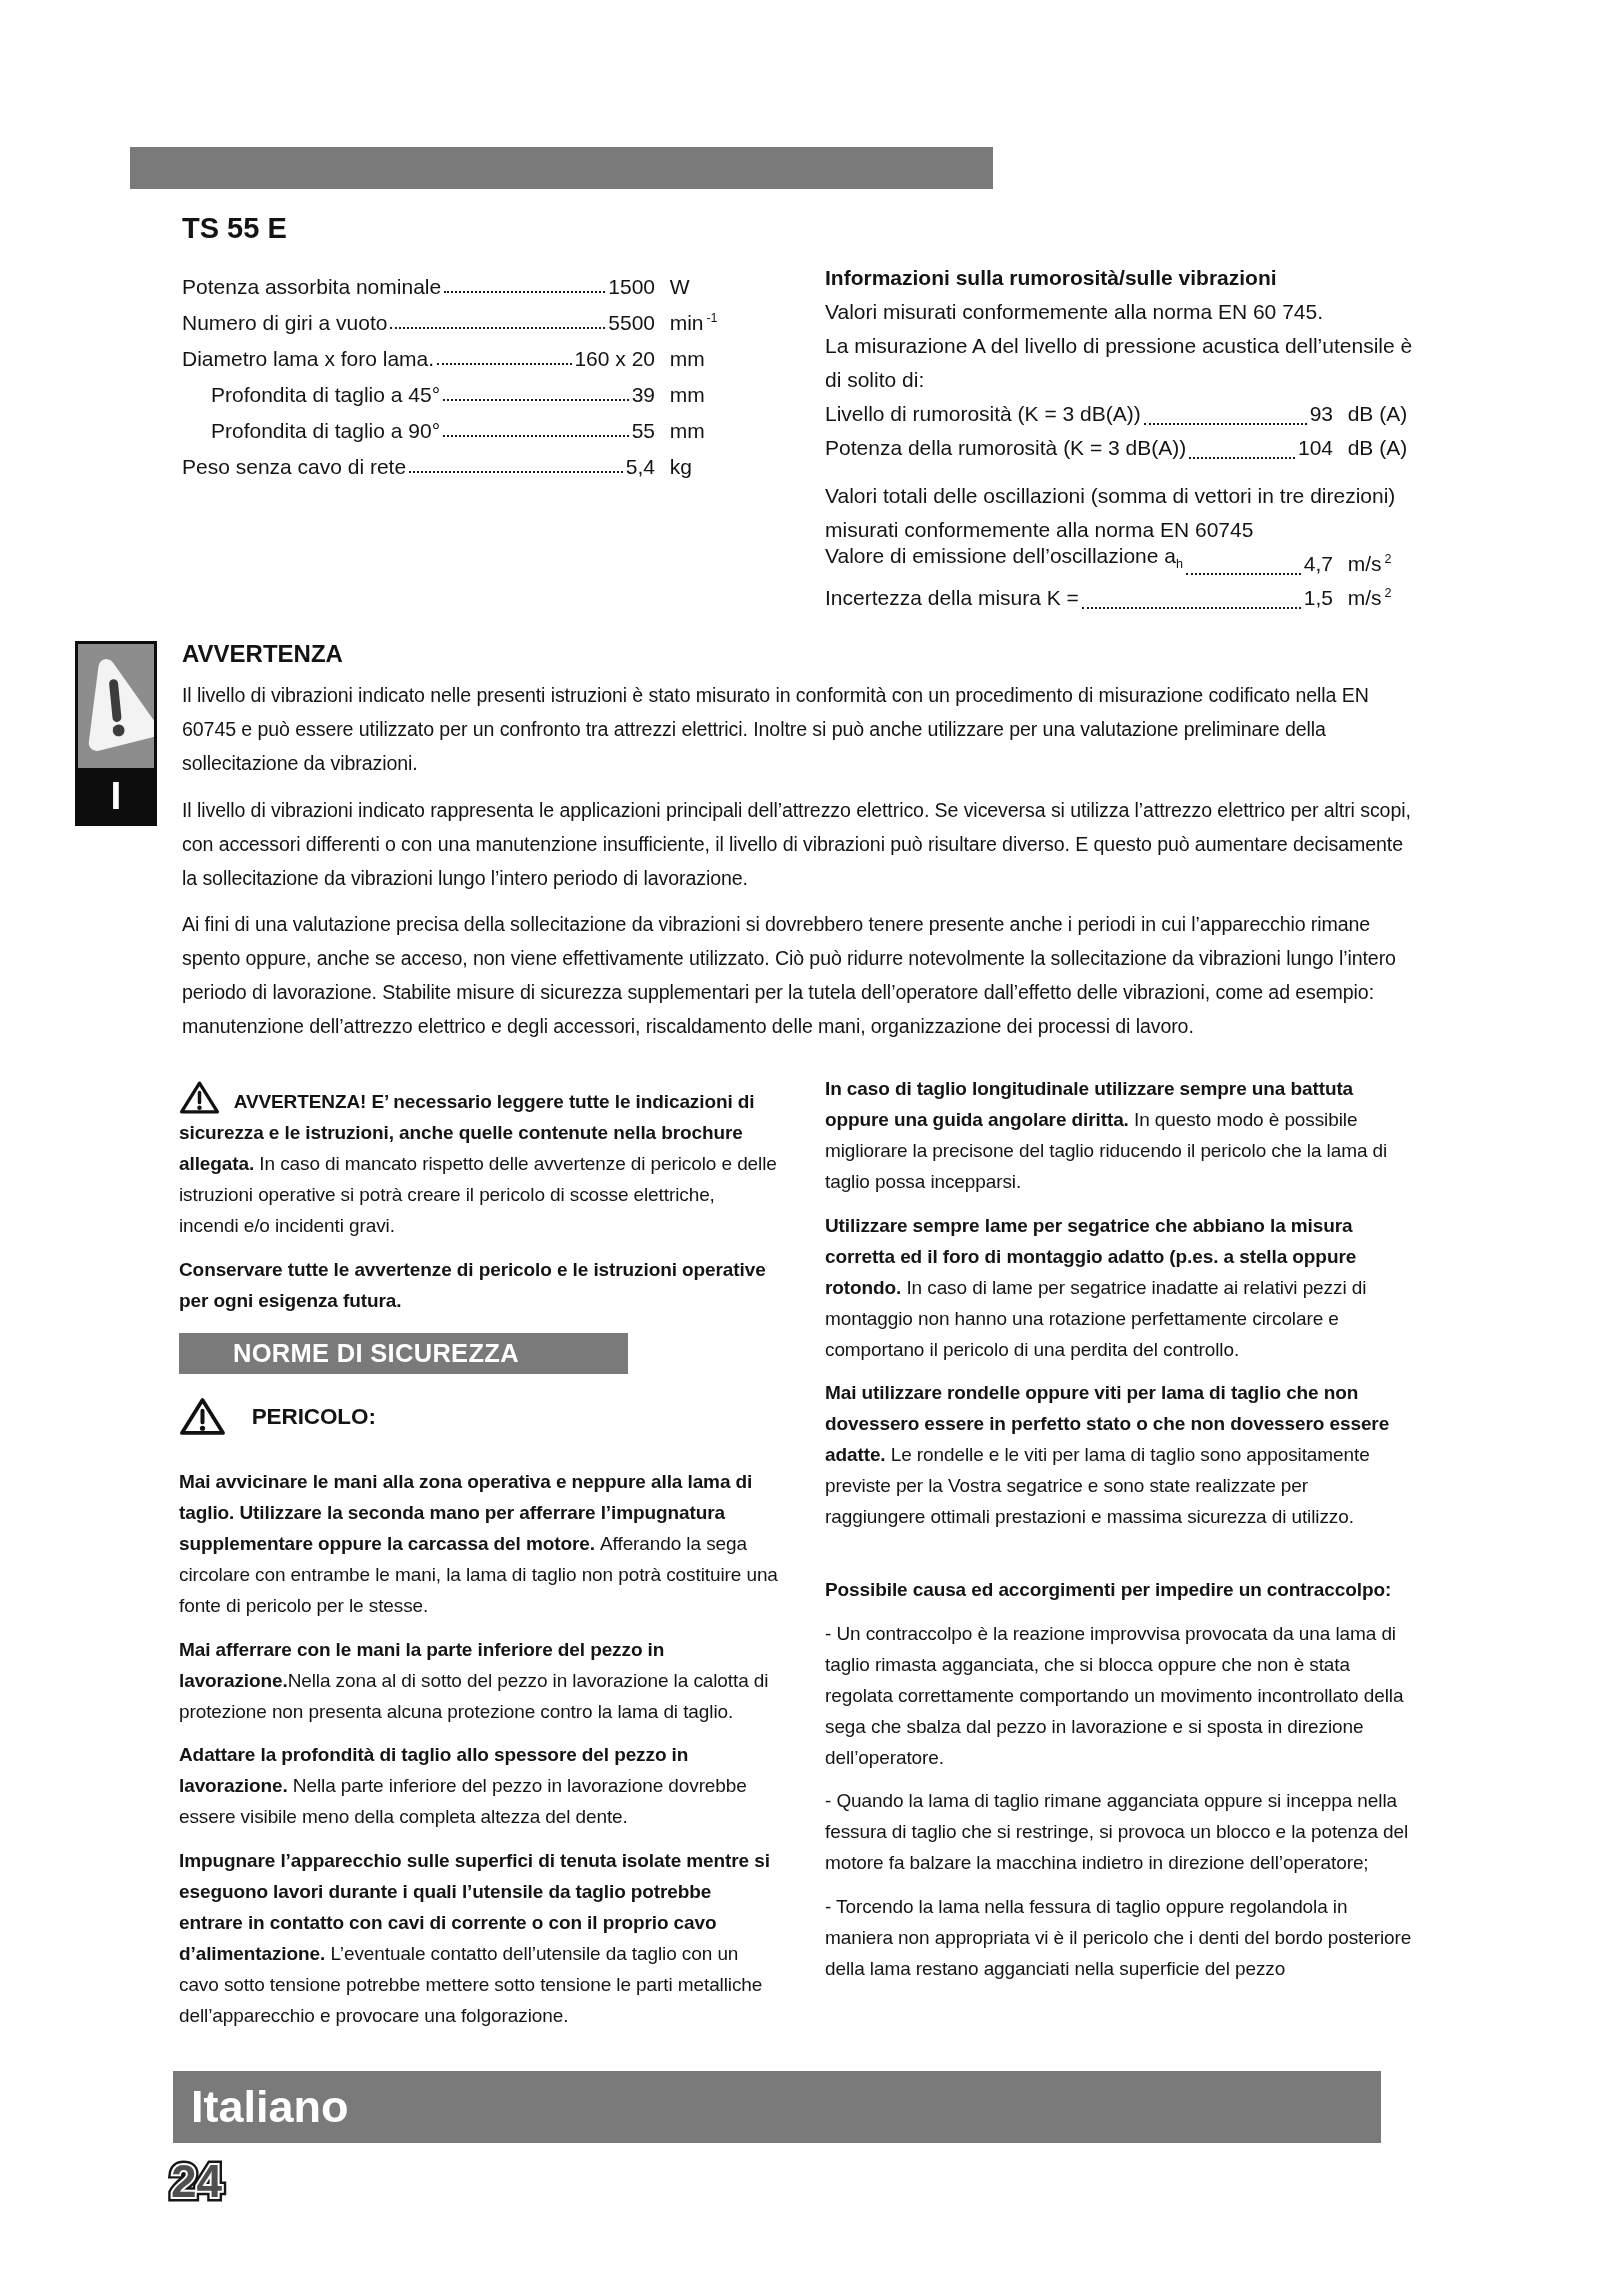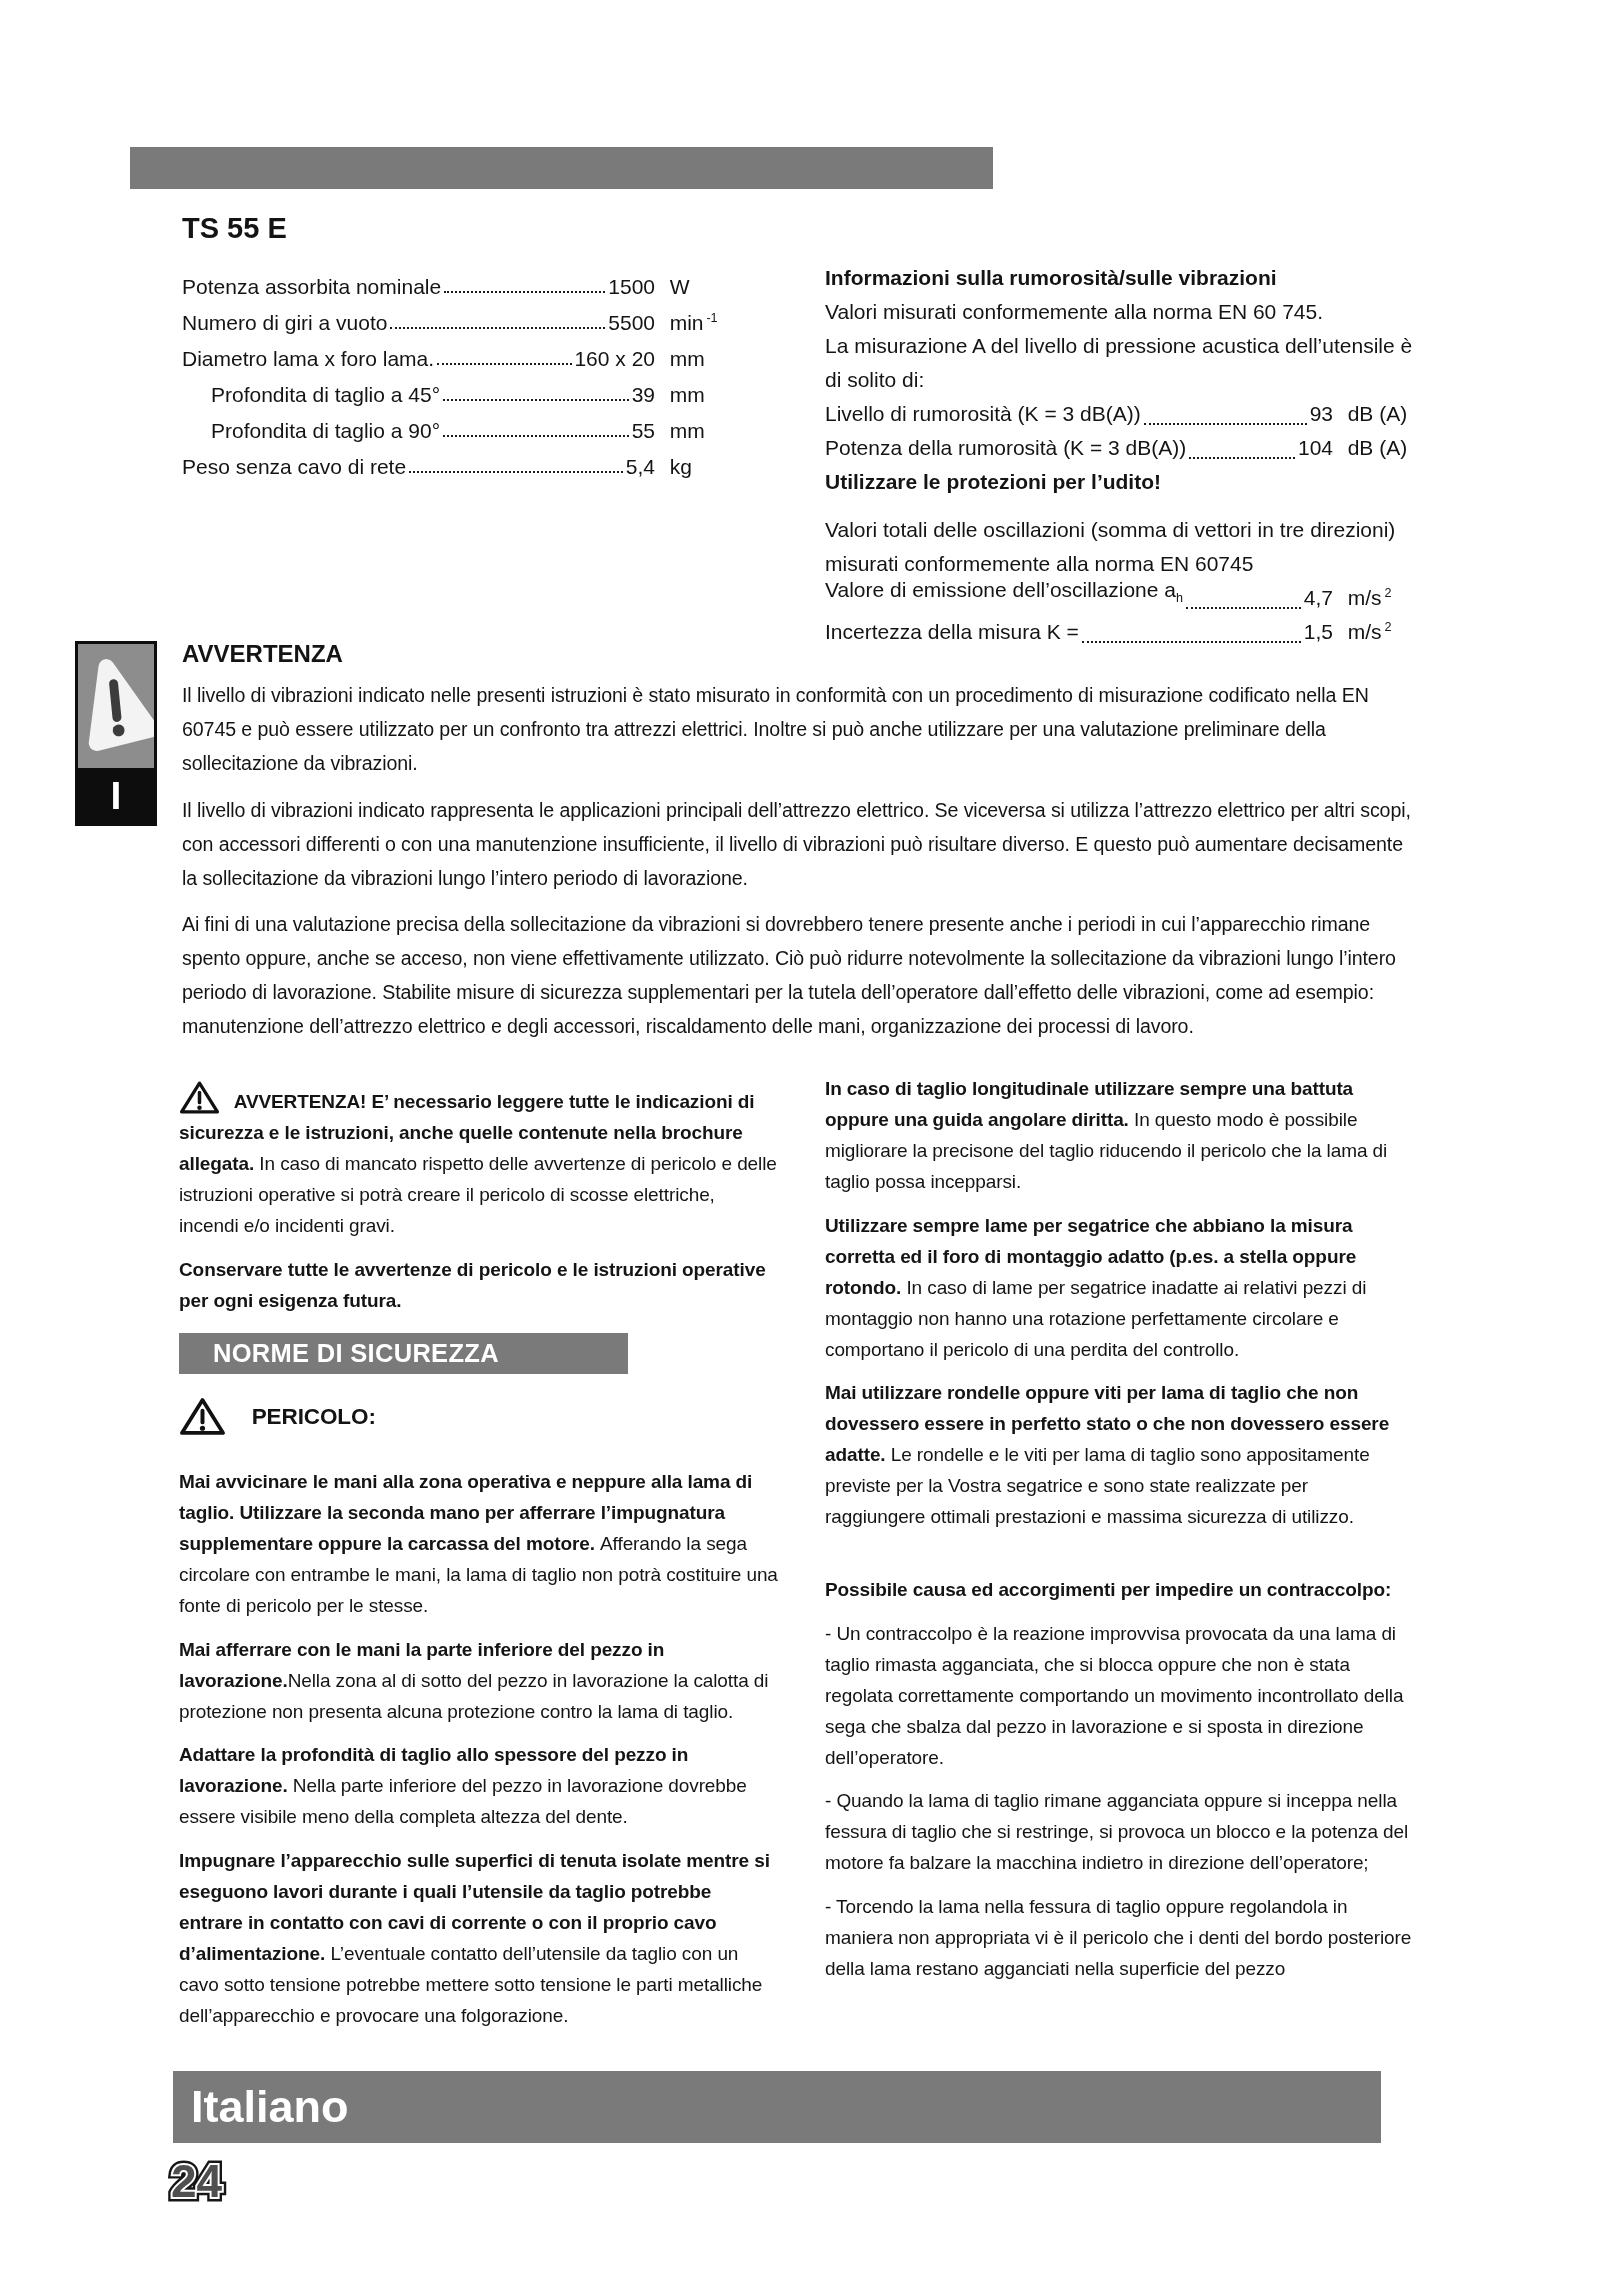--- a/index.html
+++ b/index.html
@@ -46,21 +46,21 @@
   .avv-body{position:absolute;left:182px;top:678px;width:1237px;font-size:19.6px;line-height:34px;letter-spacing:-0.1px;}
   .avv-body p{margin:0 0 12.7px 0;}
   
   .col{position:absolute;font-size:19px;line-height:31px;letter-spacing:-0.1px;}
   .col-left{left:179px;top:1080px;width:600px;}
   .col-right{left:825px;top:1073px;width:588px;}
   .col p{margin:0 0 12.7px 0;}
   .col b{font-weight:bold;}
   .tri-icon{display:inline-block;width:41px;height:35px;vertical-align:-6.9px;margin-right:13.7px;}
   .tri-icon svg{display:block;width:100%;height:100%;}
-  .bar-norme{width:449px;height:41px;line-height:41px;font-size:25.5px;padding-left:34px;
+  .bar-norme{width:449px;height:41px;line-height:41px;font-size:25.5px;padding-left:54px;
     box-sizing:border-box;margin:17.6px 0 21.6px 0;letter-spacing:0.3px;}
   .pericolo-row{display:flex;align-items:center;margin:0 0 29px 0;gap:10px;}
   .pericolo-row .tri-icon{width:47px;height:41px;margin-right:15.7px;vertical-align:0;}
   .pericolo-label{font-weight:bold;font-size:22.5px;}
   .kick-gap{height:29px;}
   .kick-head{font-weight:bold;}
   
   .bar-footer{position:absolute;left:173px;top:2071px;width:1208px;height:72px;
     line-height:72px;font-size:45px;padding-left:18px;box-sizing:border-box;}
   .pagenum{position:absolute;left:167px;top:2152px;width:137px;height:63px;
@@ -130,21 +130,20 @@
       <span class="dots"></span>
       <span class="val">93</span>
       <span class="unit">dB (A)</span>
     </div>
     <div class="nrow">
       <span class="lbl">Potenza della rumorosità (K = 3 dB(A))</span>
       <span class="dots"></span>
       <span class="val">104</span>
       <span class="unit">dB (A)</span>
     </div>
-    <div class="boldline">Utilizzare le protezioni per l’udito!</div>
     <div class="gap14"></div>
     <div>Valori totali delle oscillazioni (somma di vettori in tre direzioni) misurati conformemente alla norma EN 60745</div>
     <div class="nrow">
       <span class="lbl"><span>Valore di emissione dell’oscillazione a</span><sub>h</sub></span>
       <span class="dots"></span>
       <span class="val">4,7</span>
       <span class="unit"><span>m/s</span><sup>2</sup></span>
     </div>
     <div class="nrow">
       <span class="lbl">Incertezza della misura K =</span>

